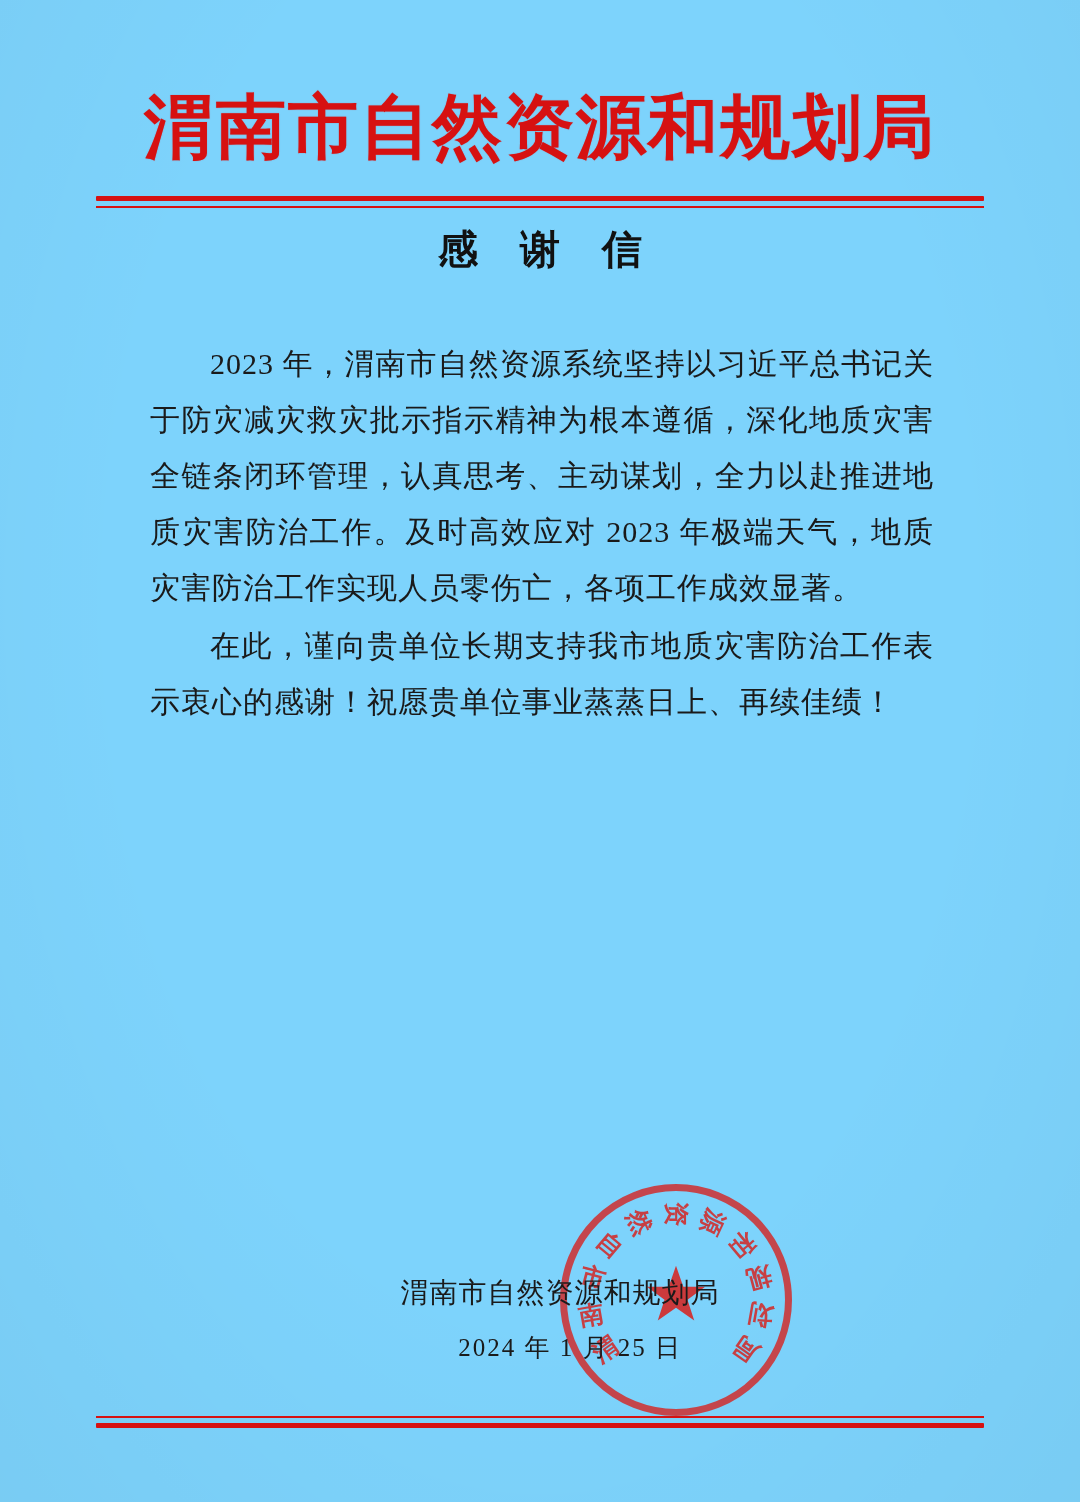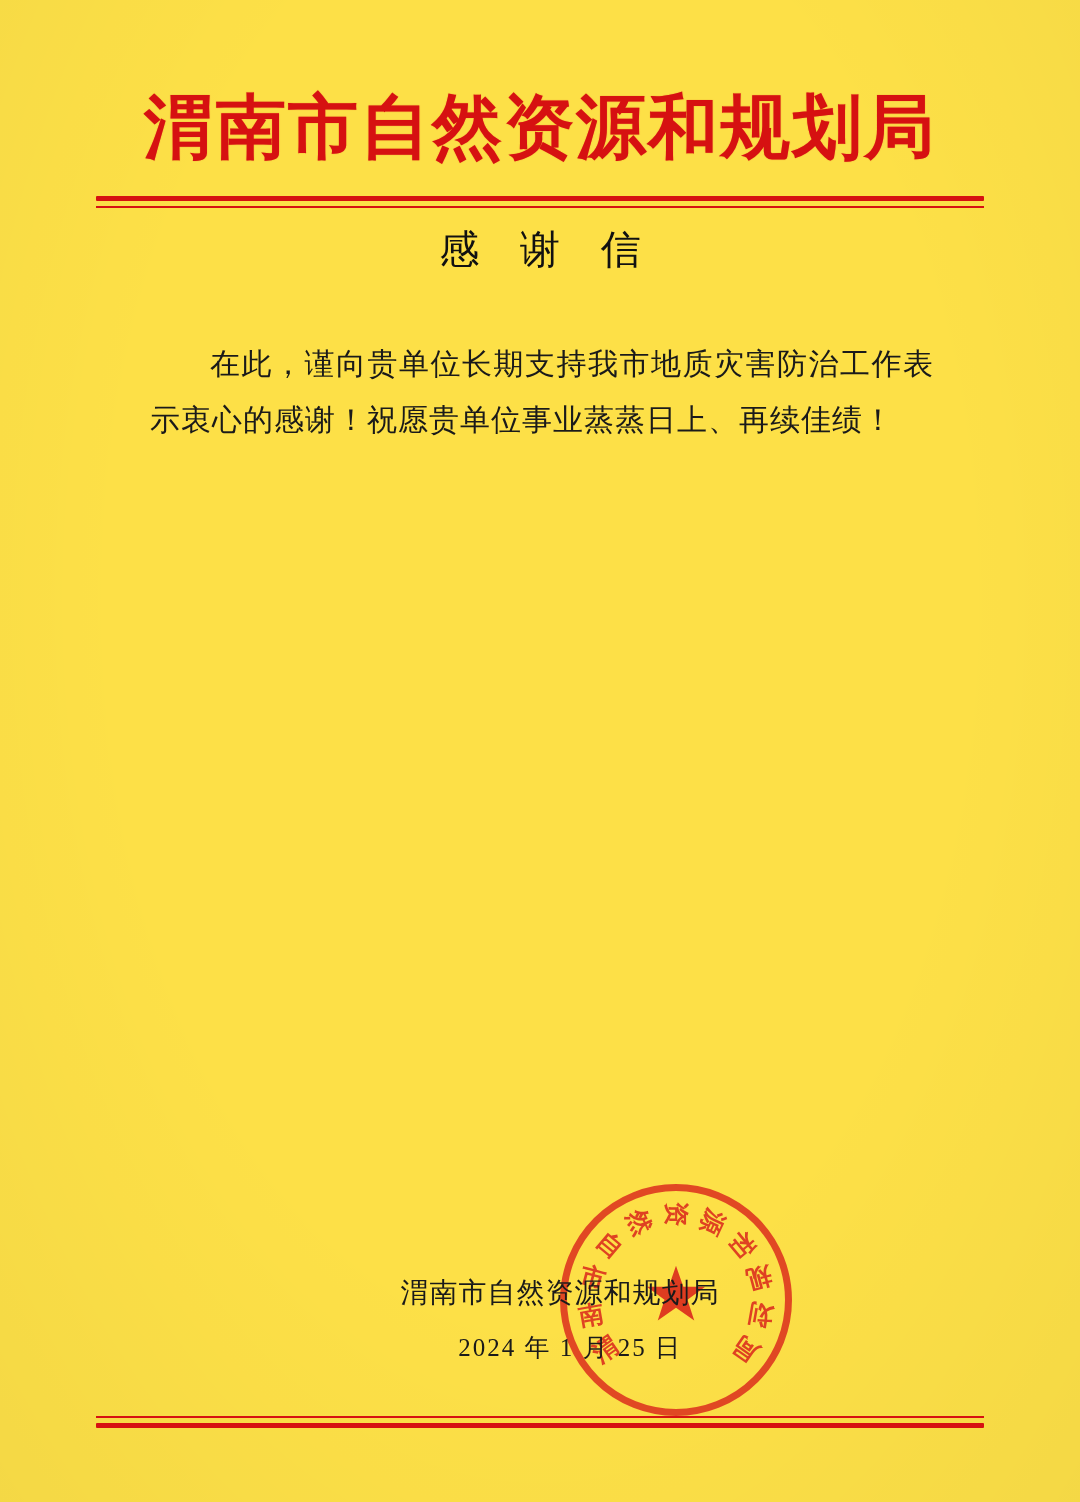--- a/index.html
+++ b/index.html
@@ -13,21 +13,21 @@
     font-family: "Liberation Serif", "DejaVu Serif", serif;
     color: #1a1a1a;
     position: relative;
     overflow: hidden;
   }
 
   .page {
     position: relative;
     width: 1080px;
     height: 1502px;
-    background: #fde047;
+    background: #7dd3fc;
   }
 
   
   .paper-tint {
     position: absolute;
     inset: 0;
     background:
       radial-gradient(ellipse at 50% 40%, rgba(255,255,255,0) 55%, rgba(0,0,0,0.035) 100%);
     pointer-events: none;
   }
@@ -69,21 +69,21 @@
   }
 
   
   .doc-title {
     position: absolute;
     top: 222px;
     left: 0;
     width: 1080px;
     text-align: center;
     font-family: "DejaVu Serif", "Liberation Serif", serif;
-    font-weight: normal;
+    font-weight: bold;
     font-size: 40px;
     letter-spacing: 14px;
     color: #111;
     text-indent: 14px;
   }
 
   
   .body-block {
     position: absolute;
     top: 336px;
@@ -186,20 +186,21 @@
 
   <div class="rule-wrap rule-top">
     <div class="rule-thick"></div>
     <div class="rule-thin"></div>
   </div>
 
   <div class="doc-title">感 谢 信</div>
 
   <div class="body-block">
 
+    <p class="para">2023 年，渭南市自然资源系统坚持以习近平总书记关于防灾减灾救灾批示指示精神为根本遵循，深化地质灾害全链条闭环管理，认真思考、主动谋划，全力以赴推进地质灾害防治工作。及时高效应对 2023 年极端天气，地质灾害防治工作实现人员零伤亡，各项工作成效显著。</p>
 
 
     <p class="para">在此，谨向贵单位长期支持我市地质灾害防治工作表示衷心的感谢！祝愿贵单位事业蒸蒸日上、再续佳绩！</p>
   </div>
 
   <div class="seal">
     <div class="seal-ring"></div>
     <div class="seal-text" id="seal-arc">
         <span style="transform: rotate(-125deg) translate(0px, -86px) rotate(90deg) translate(-50%, -50%);">渭</span>
         <span style="transform: rotate(-100deg) translate(0px, -86px) rotate(90deg) translate(-50%, -50%);">南</span>

